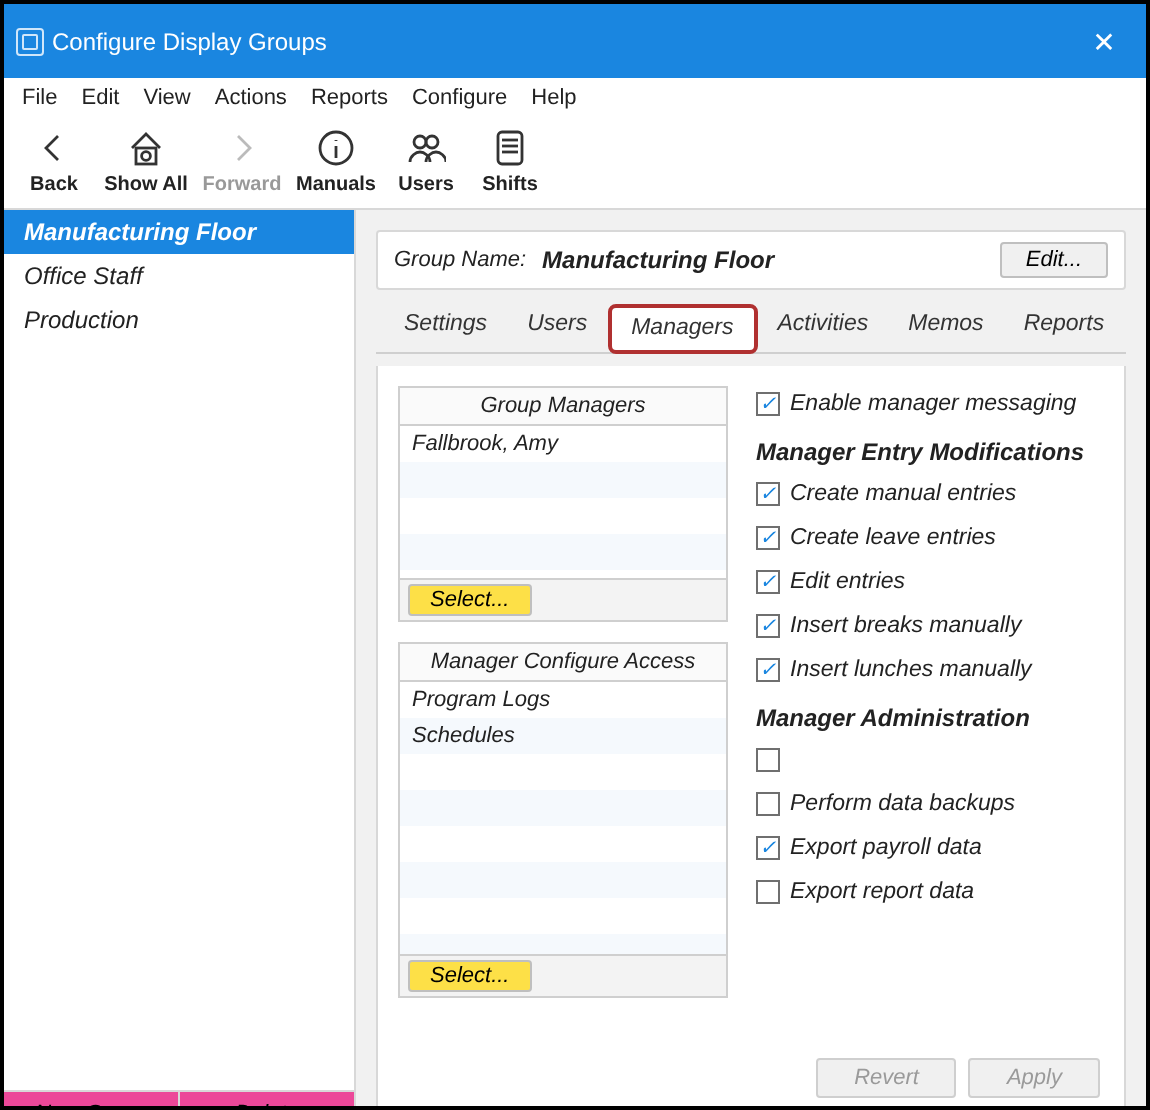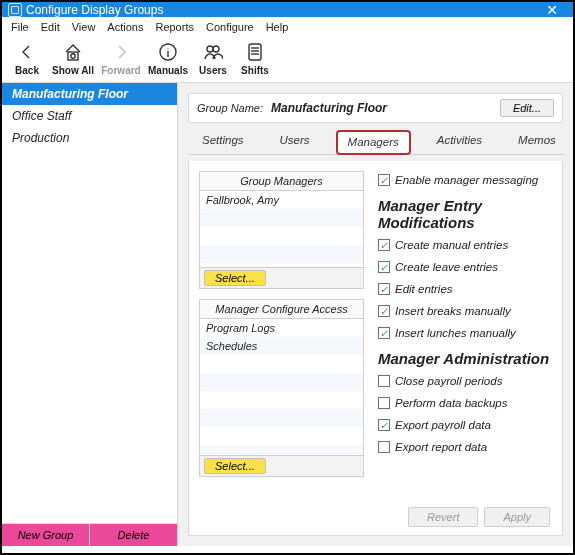--- a/index.html
+++ b/index.html
@@ -11,21 +11,21 @@
     width: 575px;
     height: 555px;
     border: 2px solid #000;
     overflow: hidden;
     color: #222;
   }
   
   .titlebar {
     background: #1a86e0;
     color: #fff;
-    height: 15px;
+    height: 37px;
     display: flex;
     align-items: center;
     padding: 0 6px;
   }
   .titlebar .app-icon {
     width: 14px; height: 14px;
     border: 1px solid #cfe6fa;
     border-radius: 2px;
     margin-right: 4px;
     position: relative;
@@ -139,21 +139,21 @@
     padding: 2px 12px;
     background: #f0f0f0;
     border: 1px solid #bfbfbf;
     border-radius: 2px;
   }
   
   .tabs {
     display: flex;
     border-bottom: 1px solid #cfcfcf;
     padding: 0 4px;
-    gap: 16px;
+    gap: 0;
   }
   .tab {
     padding: 4px 10px 5px 10px;
     font-size: 11.5px;
     color: #333;
     position: relative;
     top: 1px;
   }
   .tab.active {
     border: 2px solid #b03030;
@@ -220,21 +220,21 @@
   }
   .chk .cb {
     width: 12px; height: 12px;
     border: 1px solid #6f6f6f;
     display: inline-flex;
     align-items: center;
     justify-content: center;
     font-size: 10px;
     color: #1a86e0;
   }
-  .sect { font-weight: 600; font-size: 15px; margin-top: 4px; margin-bottom: 1px; }
+  .sect { font-weight: 600; font-size: 12px; margin-top: 4px; margin-bottom: 1px; }
   .footer-btns {
     display: flex;
     justify-content: flex-end;
     gap: 6px;
     padding: 6px 2px 0 0;
   }
   .footer-btns button {
     font: inherit;
     padding: 3px 18px;
     background: #f0f0f0;
@@ -396,21 +396,20 @@
             <span>Insert breaks manually</span>
           </label>
         <label class="chk">
             <span class="cb">✓</span>
             <span>Insert lunches manually</span>
           </label>
 
         <div class="sect">Manager Administration</div>
         <label class="chk">
             <span class="cb"></span>
-            <span>Close payroll periods</span>
           </label>
         <label class="chk">
             <span class="cb"></span>
             <span>Perform data backups</span>
           </label>
         <label class="chk">
             <span class="cb">✓</span>
             <span>Export payroll data</span>
           </label>
         <label class="chk">

